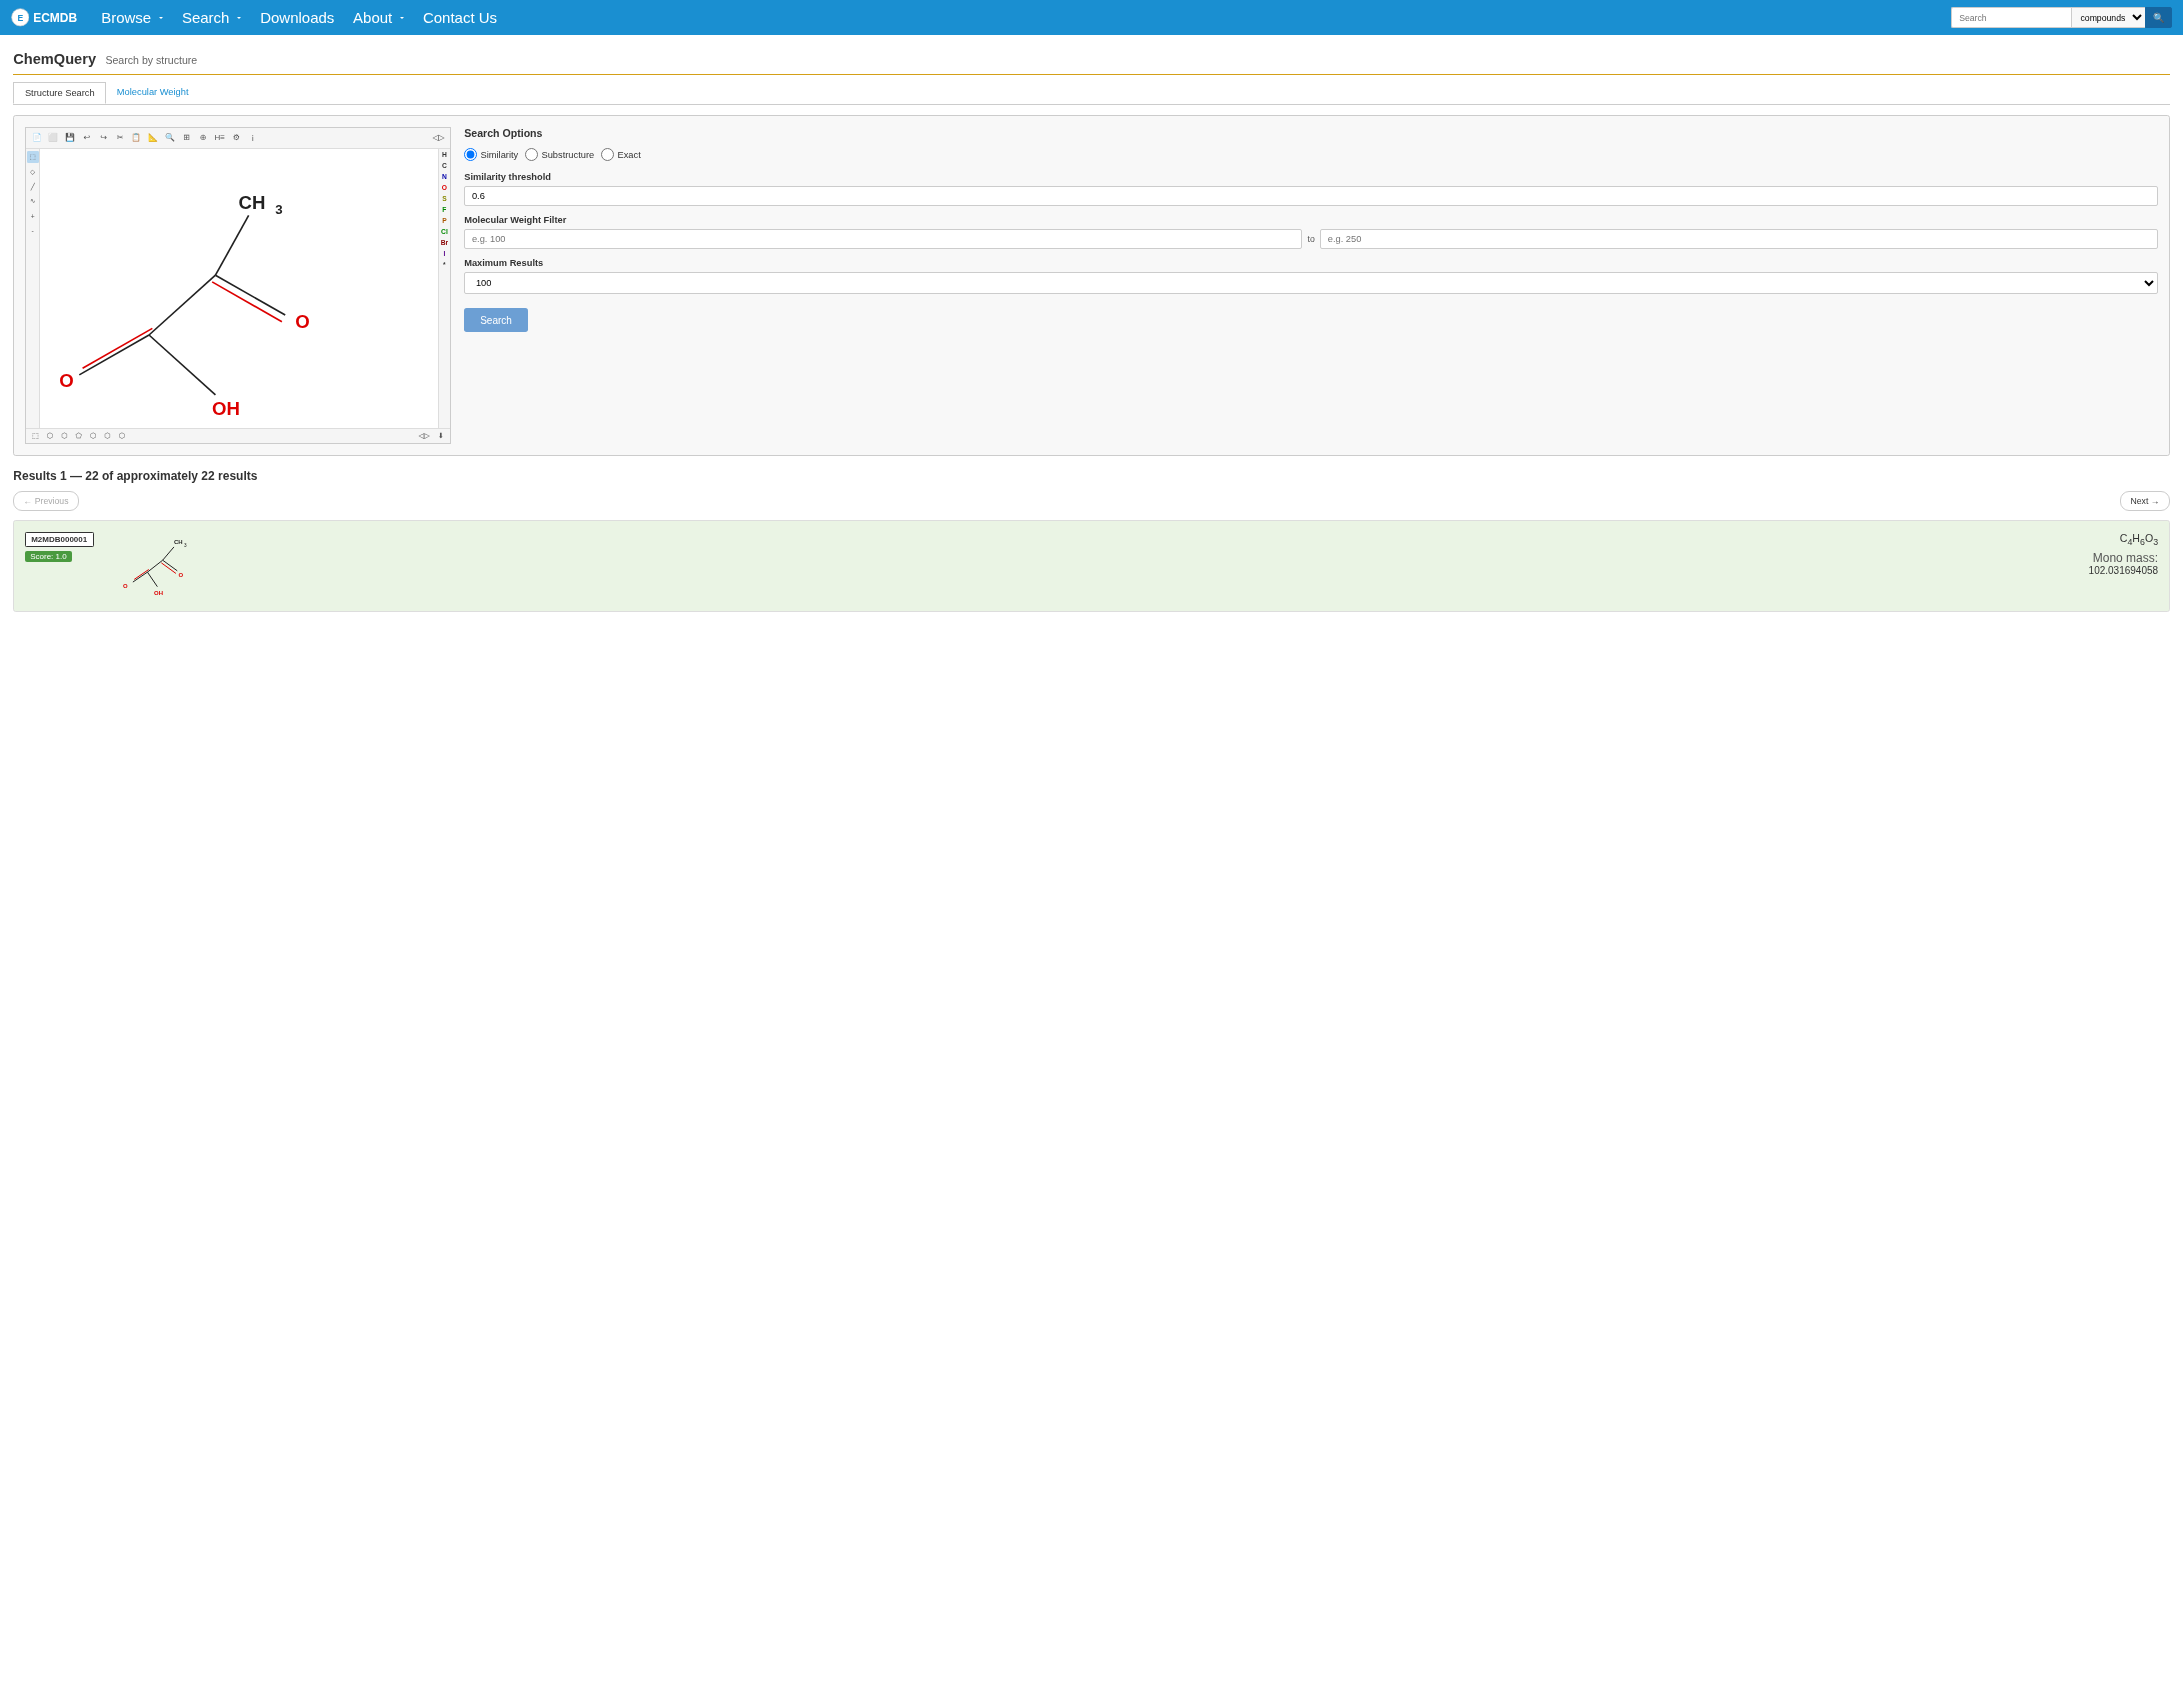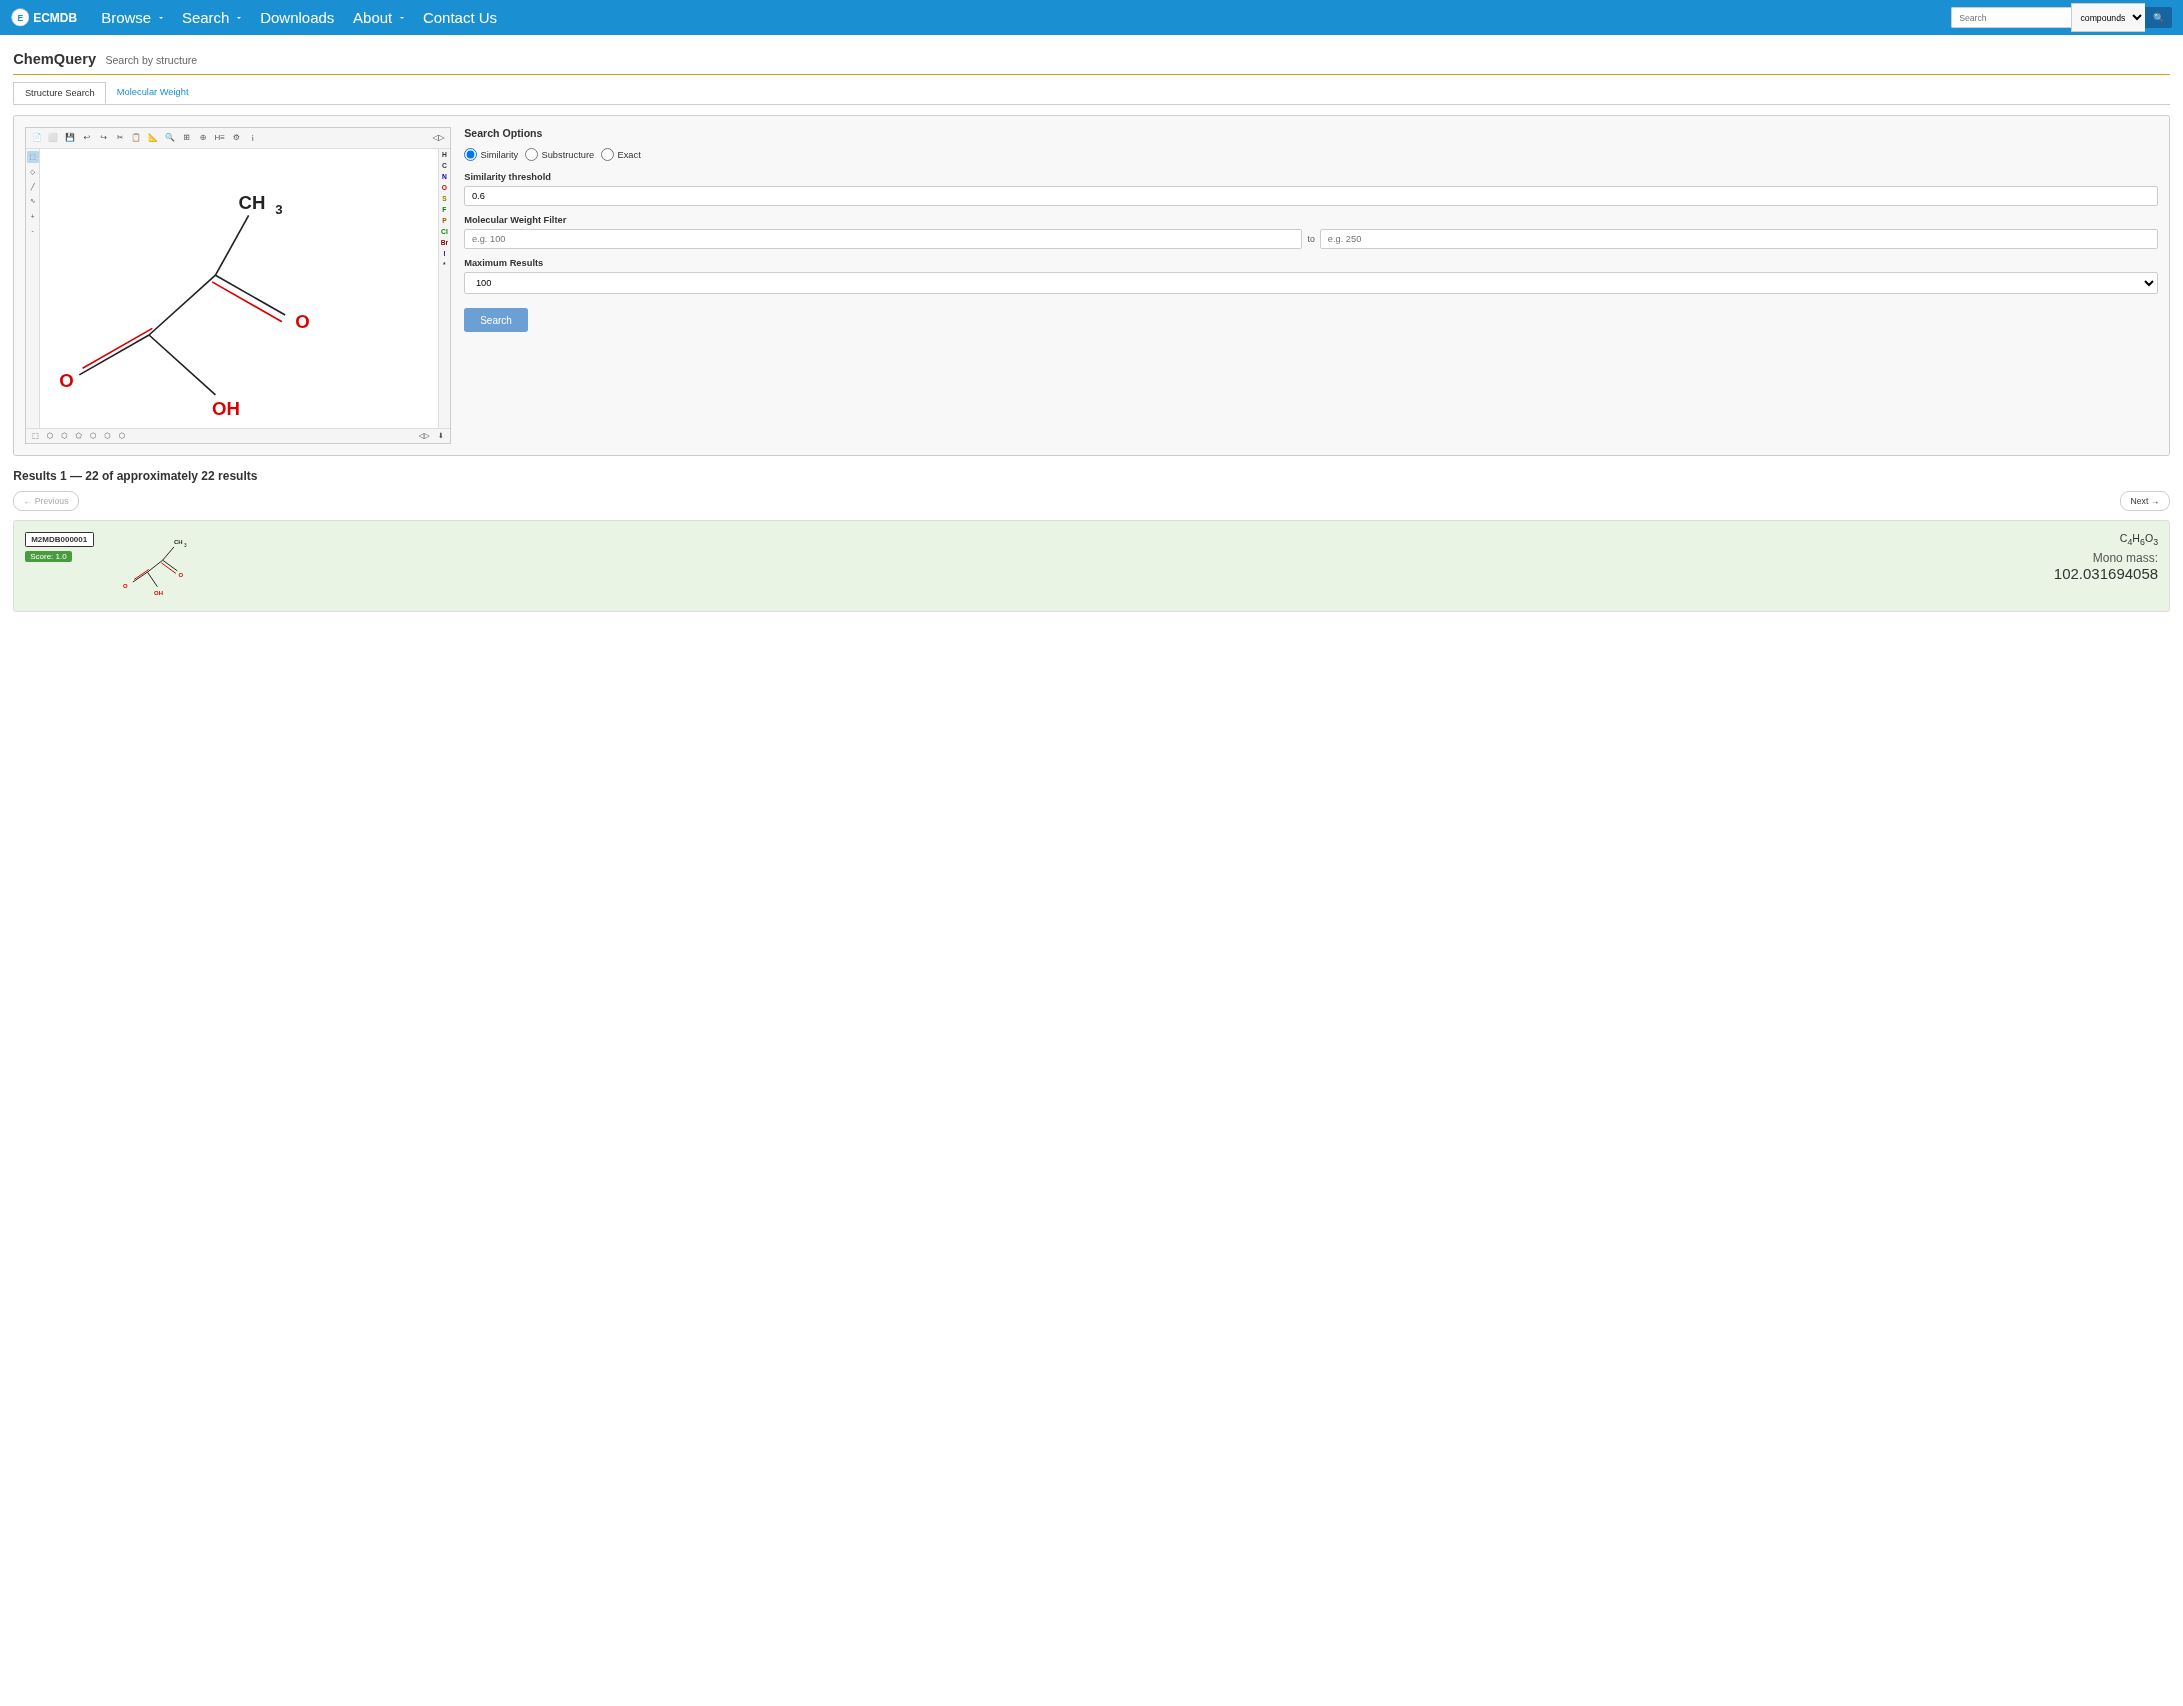--- a/index.html
+++ b/index.html
@@ -62,21 +62,21 @@
       border-radius: 2px 0 0 2px;
       font-size: 8.7px;
       width: 120px;
       height: 21px;
     }
     .navbar-search select {
       padding: 3.3px 4px;
       border: 0.7px solid #ccc;
       border-right: none;
       font-size: 8.7px;
-      height: 29px;
+      height: 21px;
       background: #f8f8f8;
       cursor: pointer;
     }
     .navbar-search button {
       padding: 3.3px 6.7px;
       background: #1565a0;
       border: 0.7px solid #1565a0;
       border-radius: 0 2px 2px 0;
       color: #fff;
       cursor: pointer;
@@ -366,21 +366,21 @@
     .molecular-formula {
       font-size: 10.6px;
       color: #333;
       margin-bottom: 4px;
     }
     .mono-mass-label {
       font-size: 12px;
       color: #555;
     }
     .mono-mass-value {
-      font-size: 15px;
+      font-size: 10px;
       color: #333;
     }
   </style>
 </head>
 <body>
 
 <nav class="navbar">
   <a class="navbar-brand">
     <svg class="navbar-logo" viewBox="0 0 28 28" style="font-size:18px">
       <circle cx="14" cy="14" r="13" fill="#fff" stroke="#ccc" stroke-width="1"></circle>

